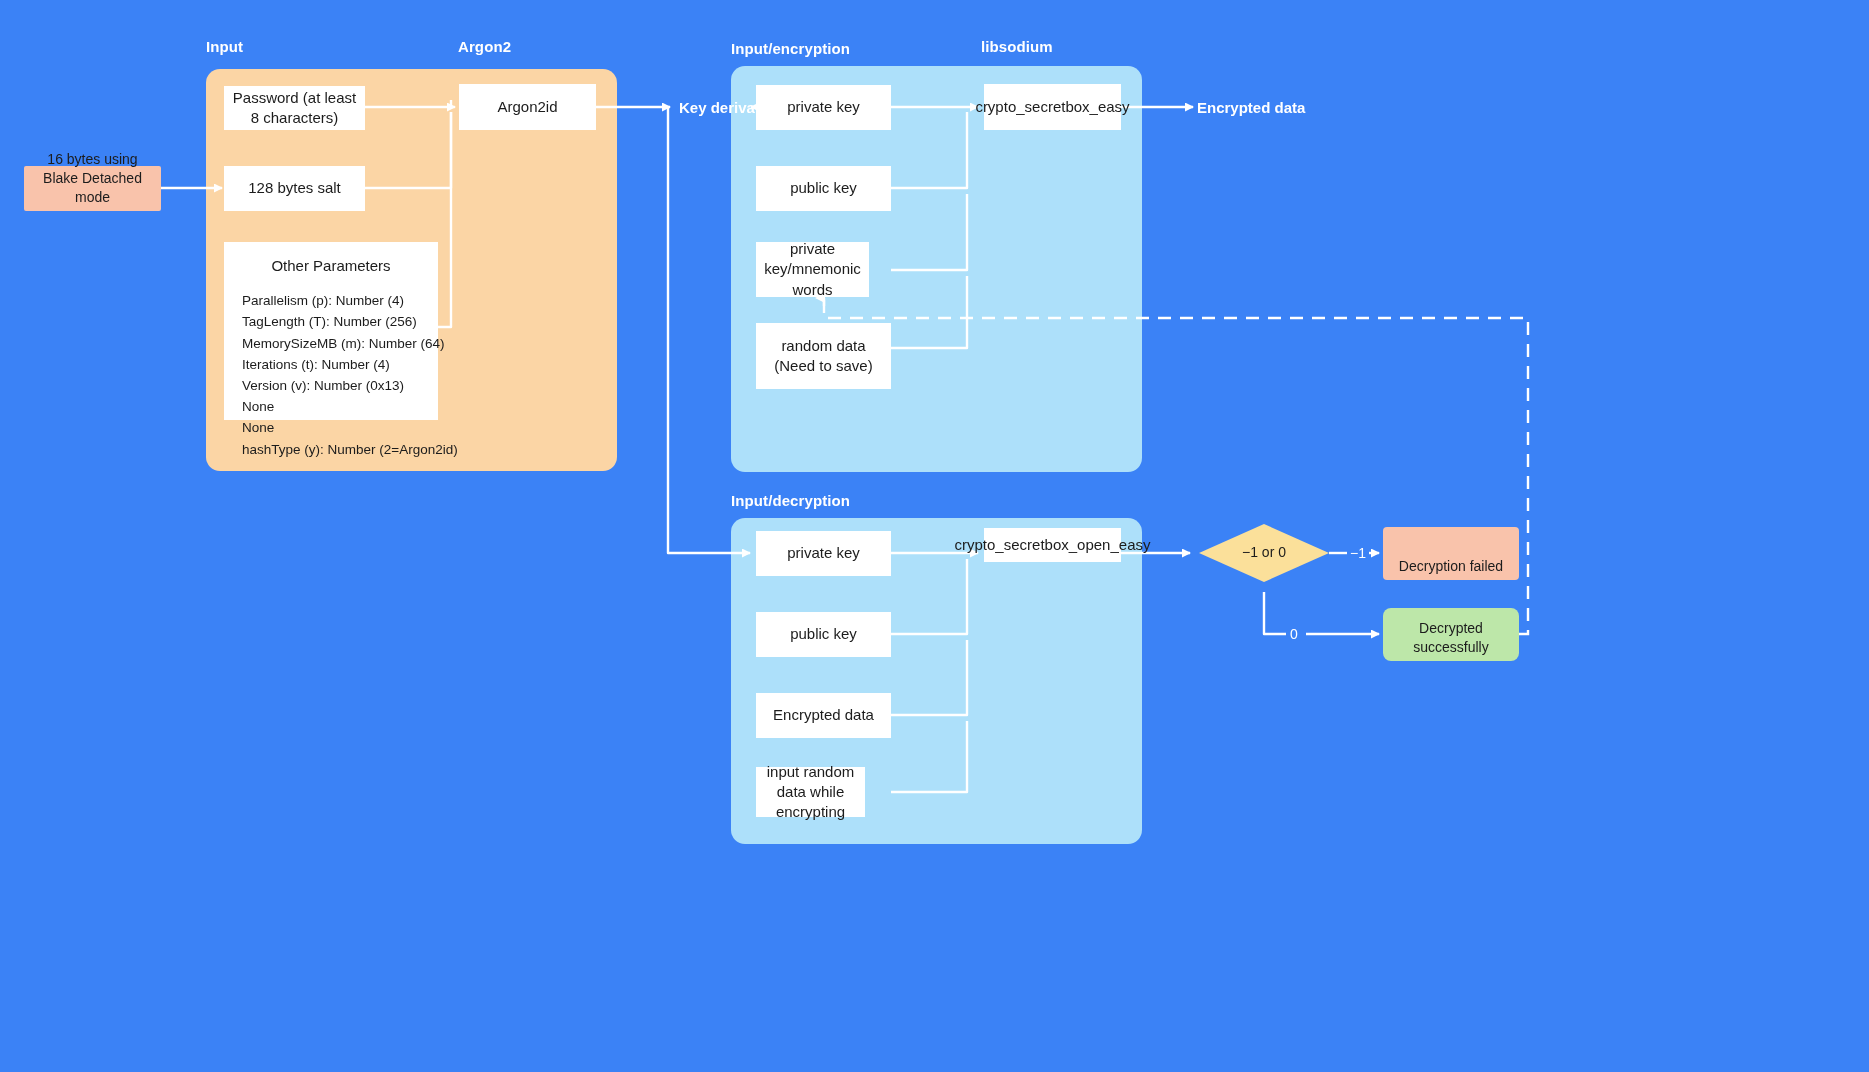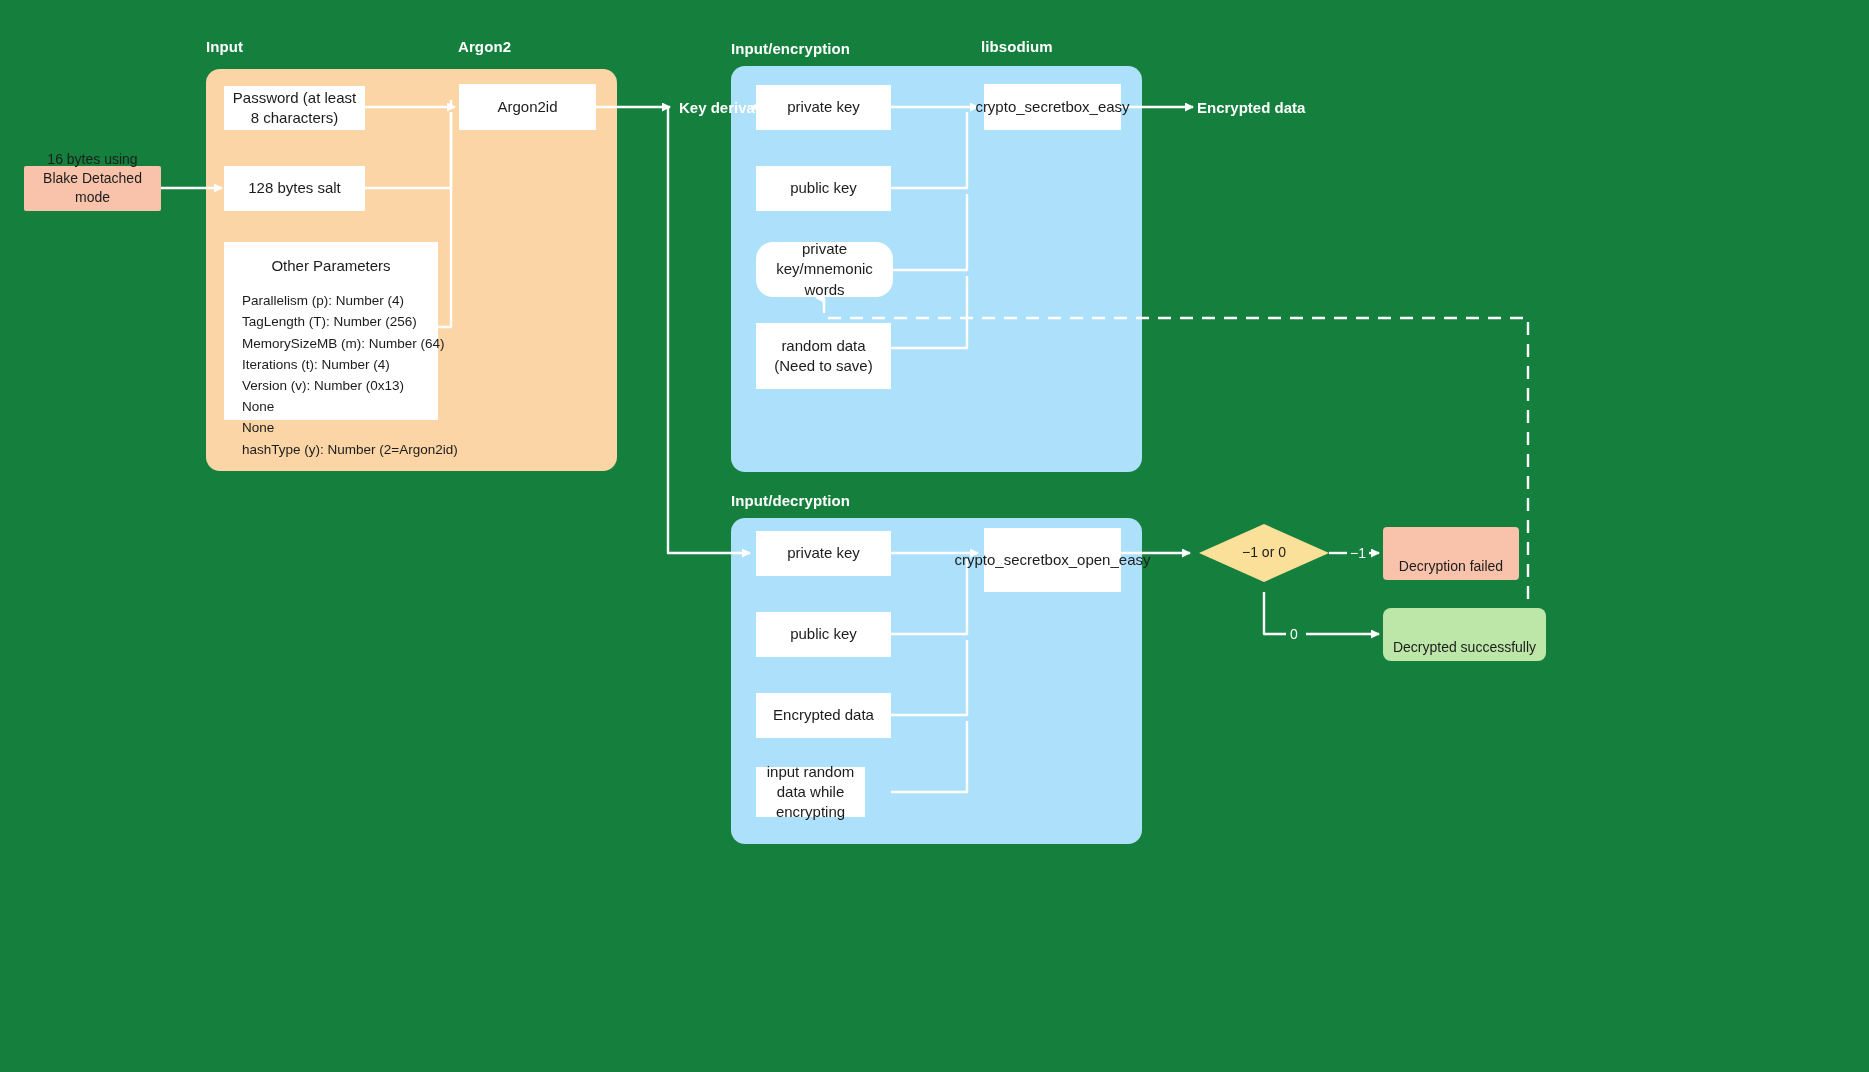--- a/index.html
+++ b/index.html
@@ -7,21 +7,21 @@
     padding: 0;
     background: #16b8bc;
   }
   body {
     font-family: "Liberation Sans", sans-serif;
   }
   #canvas {
     position: relative;
     width: 1869px;
     height: 1072px;
-    background: #15803d;
+    background: #3b82f6;
     overflow: hidden;
   }
   svg.layer {
     position: absolute;
     left: 0;
     top: 0;
     width: 1869px;
     height: 1072px;
     pointer-events: none;
   }
@@ -219,21 +219,21 @@
   <div class="flow-text" style="left:679px; top:99px;">Key derivation</div>
 
   <div class="flow-text" style="left:1197px; top:99px;">Encrypted data</div>
 
   <div class="node" style="left:756px; top:85px; width:135px; height:45px;">
     <span>private key</span>
   </div>
   <div class="node" style="left:756px; top:166px; width:135px; height:45px;">
     <span>public key</span>
   </div>
-  <div class="node" style="left:756px; top:242px; width:137px; height:55px;border-radius:17px;">
+  <div class="node" style="left:756px; top:242px; width:113px; height:55px;">
     <span>private key/mnemonic words</span>
   </div>
   <div class="node" style="left:756px; top:323px; width:135px; height:66px;">
     <span>random data  (Need to save)</span>
   </div>
 
   <div class="node" style="left:984px; top:84px; width:137px; height:46px;">
     <span>crypto_secretbox_easy</span>
   </div>
 
@@ -243,33 +243,33 @@
   <div class="node" style="left:756px; top:612px; width:135px; height:45px;">
     <span>public key</span>
   </div>
   <div class="node" style="left:756px; top:693px; width:135px; height:45px;">
     <span>Encrypted data</span>
   </div>
   <div class="node" style="left:756px; top:767px; width:109px; height:50px;">
     <span>input random data while encrypting</span>
   </div>
 
-  <div class="node" style="left:984px; top:528px; width:137px; height:64px;text-align:right;">
+  <div class="node" style="left:984px; top:528px; width:137px; height:34px;text-align:right;">
     <span>crypto_secretbox_open_easy</span>
   </div>
 
   <svg class="layer" viewBox="0 0 1869 1072">
     <polygon points="1264,524 1329,553 1264,582 1199,553" fill="#fbe09a"></polygon>
   </svg>
   <div class="diamond-label" style="left:1194px; top:544px;">−1 or 0</div>
 
   <div class="edge-label" style="left:1350px; top:545px;">−1</div>
   <div class="edge-label" style="left:1290px; top:626px;">0</div>
 
   <div class="pill salmon-round" style="left:1383px; top:527px; width:136px; height:53px;">
     <span>Decryption failed</span>
   </div>
 
-  <div class="pill green" style="left:1383px; top:608px; width:163px; height:53px;">
+  <div class="pill green" style="left:1383px; top:608px; width:136px; height:53px;">
     <span>Decrypted successfully</span>
   </div>
 
 </div>
 
 </body></html>

